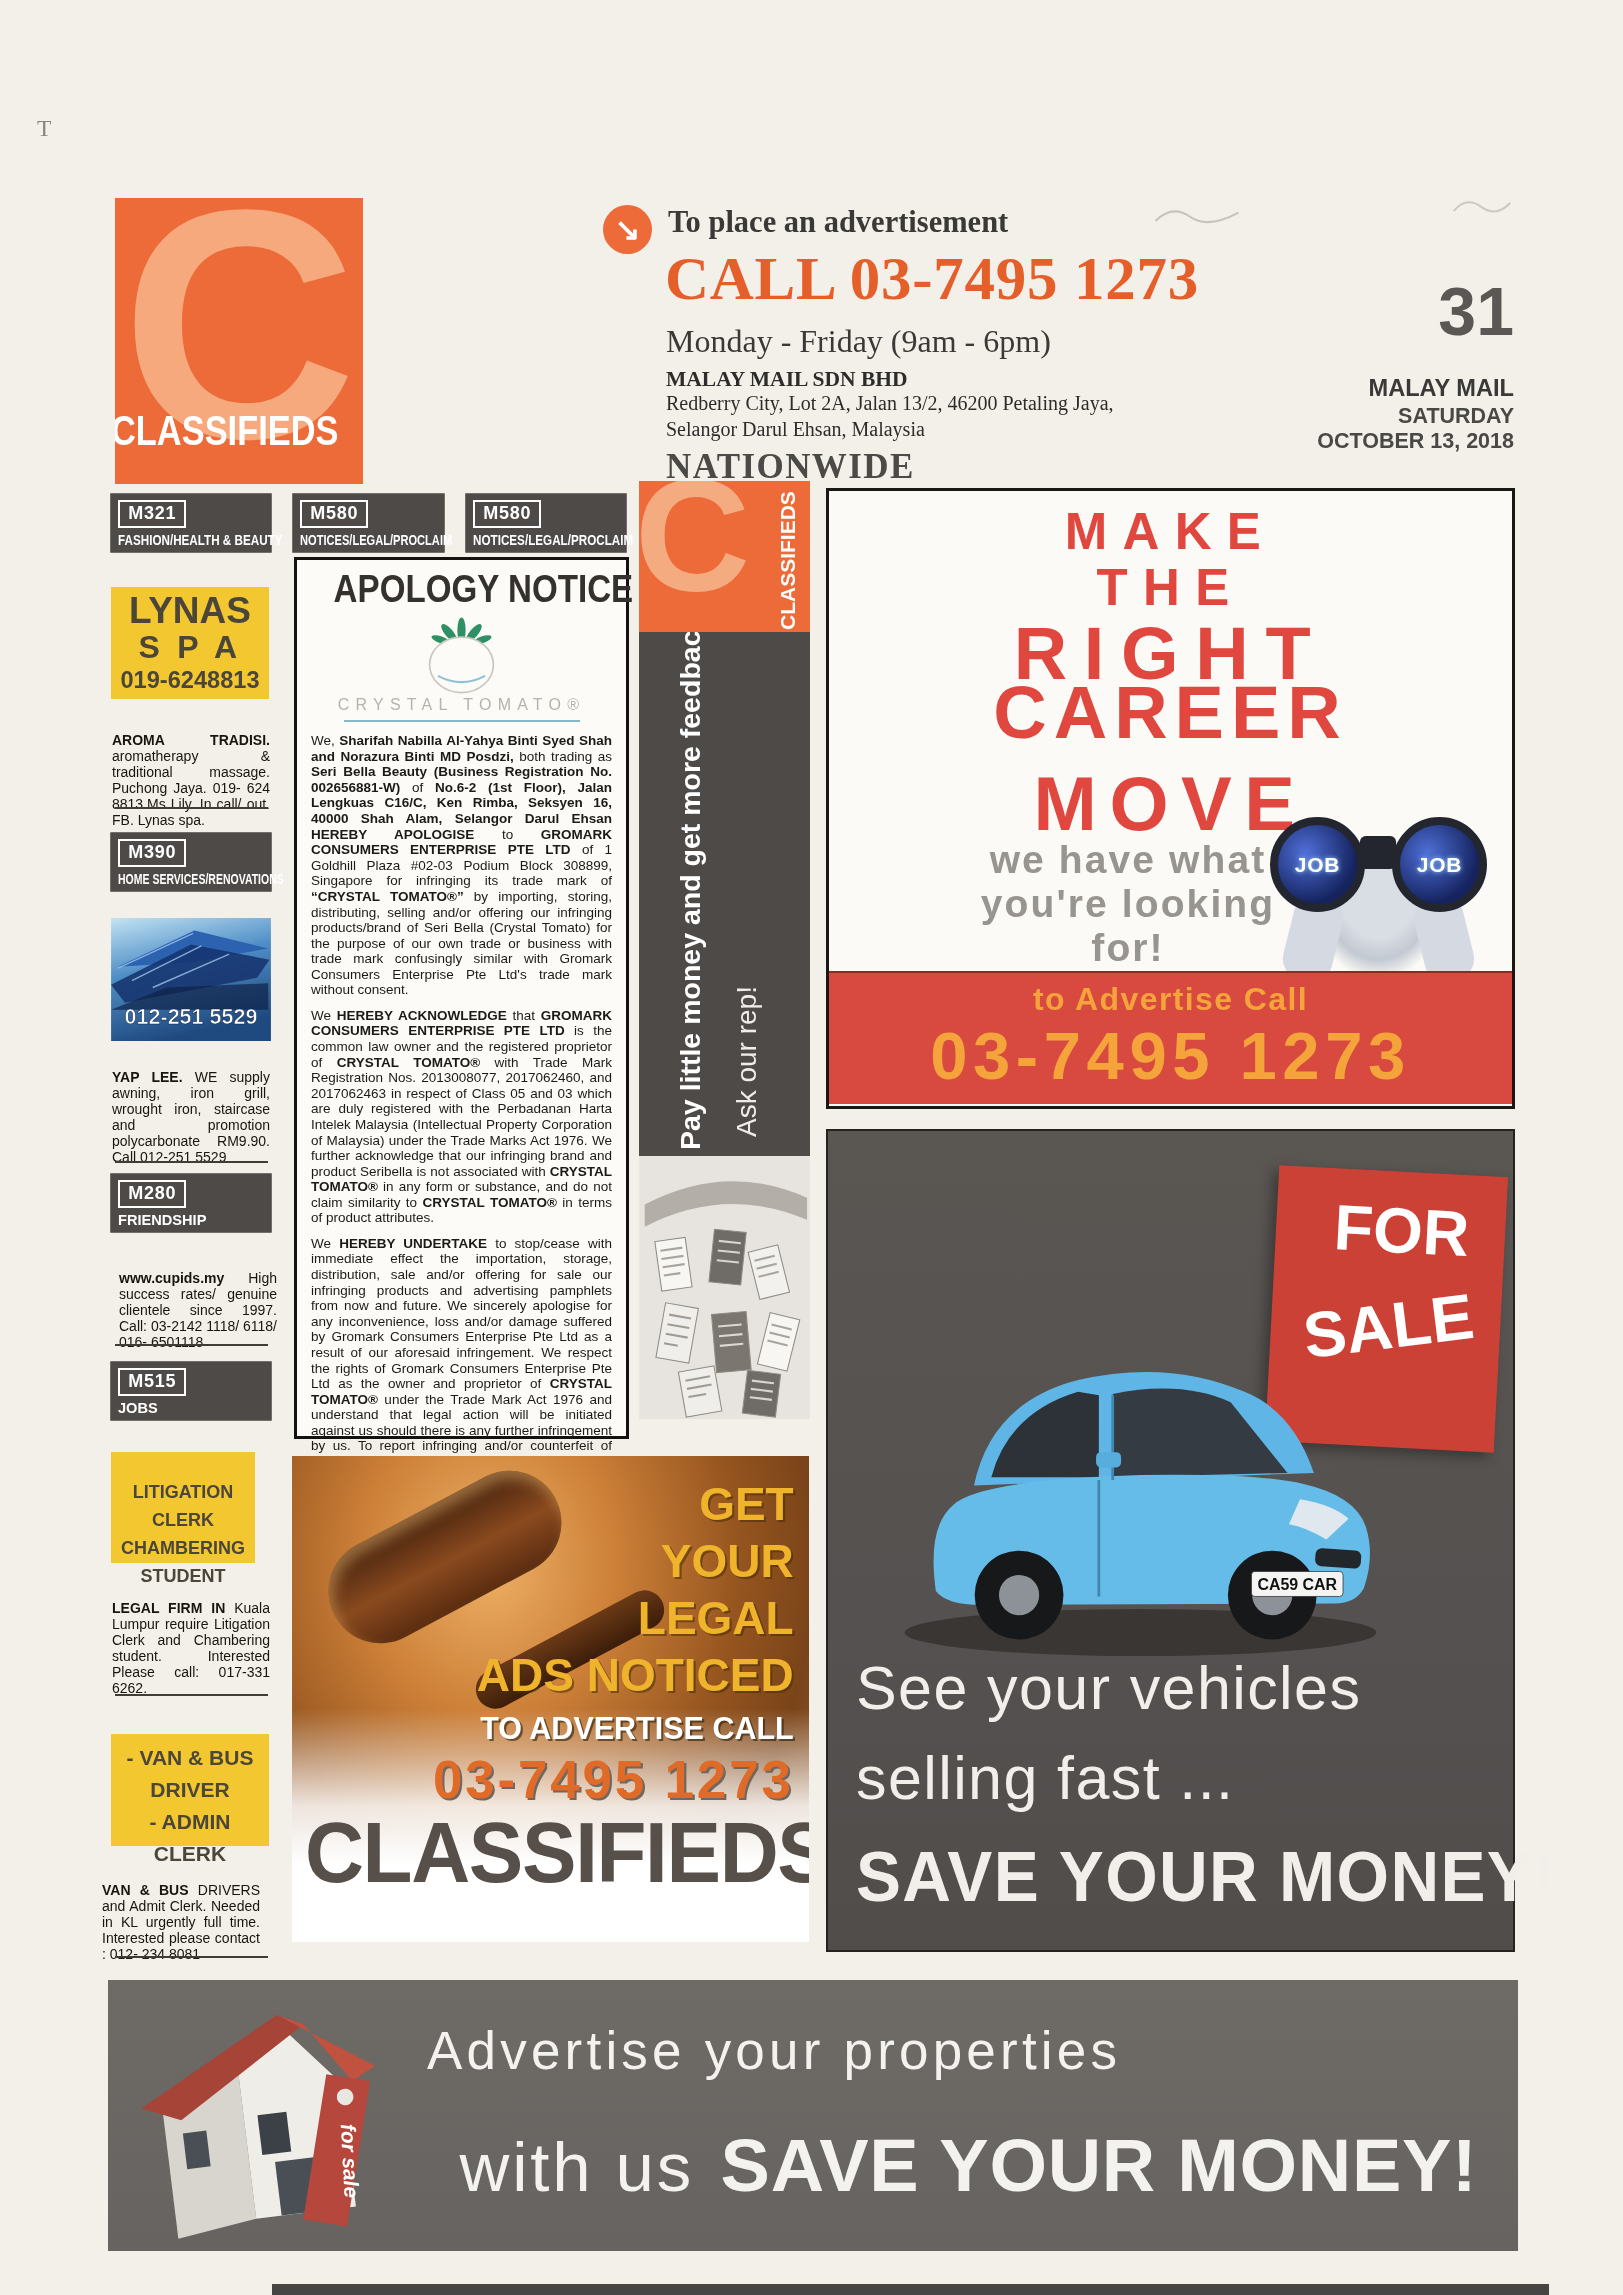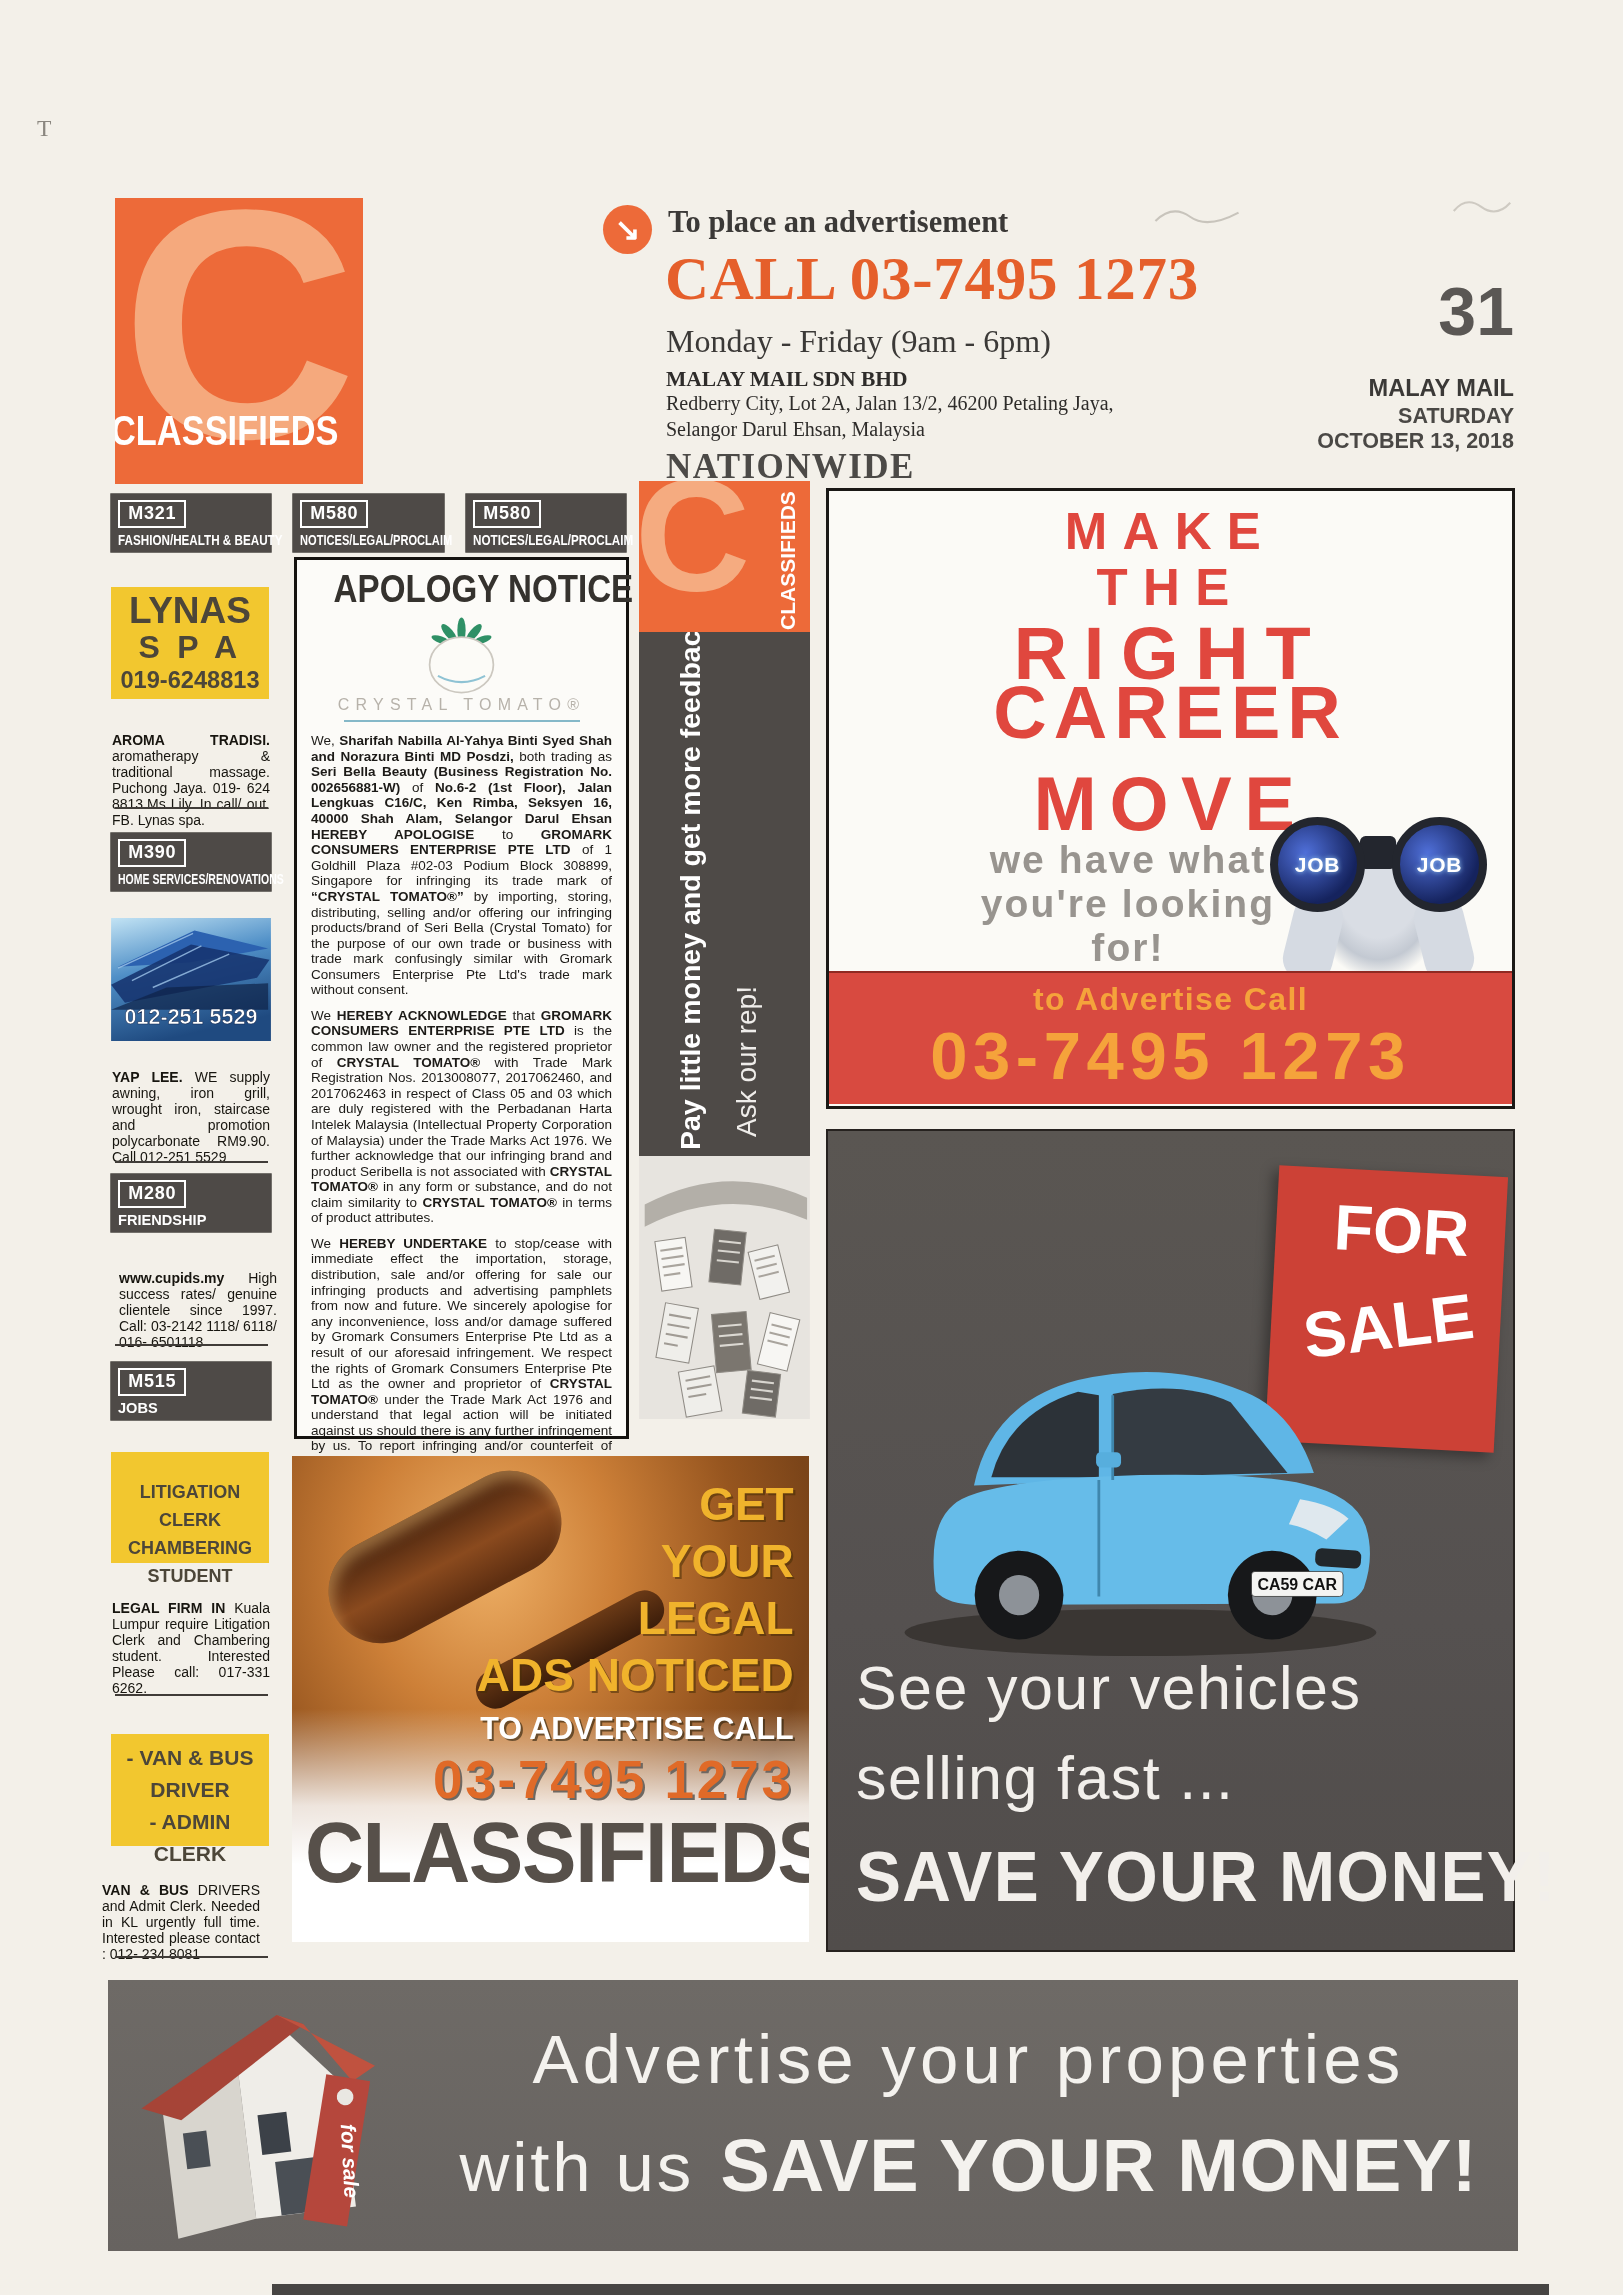--- a/index.html
+++ b/index.html
@@ -137,21 +137,21 @@
   </div>
 
   <div class="adtext" style="left:119px;top:1270px;width:158px;"><span class="rb">www.cupids.my</span><span> High success rates/ genuine clientele since 1997. Call: 03-2142 1118/ 6118/ 016- 6501118</span></div>
   <div class="rule" style="left:115px;top:1344px;width:153px;"></div>
 
   <div class="mhead" style="left:111px;top:1362px;width:160px;height:58px;">
     <span class="badge">M515</span>
     <span class="lbl">JOBS</span>
   </div>
 
-  <div class="yellow" style="left:111px;top:1452px;width:158px;height:111px;padding-top:26px;box-sizing:border-box;text-align:center;">
+  <div class="yellow" style="left:111px;top:1452px;width:144px;height:111px;padding-top:26px;box-sizing:border-box;text-align:center;">
     <div style="font-size:18px;line-height:28px;">LITIGATION CLERK</div>
     <div style="font-size:18px;line-height:28px;">CHAMBERING STUDENT</div>
   </div>
 
   <div class="adtext" style="left:112px;top:1600px;width:158px;"><span class="rb">LEGAL FIRM IN</span><span> Kuala Lumpur require Litigation Clerk and Chambering student. Interested Please call: 017-331 6262.</span></div>
   <div class="rule" style="left:115px;top:1694px;width:153px;"></div>
 
   <div class="yellow" style="left:111px;top:1734px;width:158px;height:112px;padding-top:8.3px;box-sizing:border-box;">
     <div style="font-size:21px;line-height:32px;">- VAN &amp; BUS</div>
     <div style="font-size:21px;line-height:32px;">DRIVER</div>
@@ -333,21 +333,21 @@
         <rect x="205" y="192" width="42" height="58" fill="#3c4148"></rect>
         <rect x="95" y="205" width="34" height="52" fill="#4a4f55"></rect>
         <rect x="222" y="262" width="56" height="78" fill="#4a4f55"></rect>
         <g transform="rotate(16 312 250)">
           <rect x="282" y="150" width="64" height="212" fill="#b5473c"></rect>
           <circle cx="314" cy="178" r="12" fill="#e9e7e2"></circle>
           <text x="314" y="218" font-size="30" font-style="italic" font-weight="bold" fill="#ffffff" transform="rotate(78 314 218)">for sale</text>
         </g>
       </g>
     </svg>
-    <div class="abs" style="left:319px;top:40px;width:1083px;text-align:center;color:#f4f2ee;font-size:69px;letter-spacing:4.2px;white-space:nowrap;">Advertise your properties</div>
+    <div class="abs" style="left:319px;top:40px;width:1083px;color:#f4f2ee;font-size:53px;letter-spacing:4.2px;white-space:nowrap;">Advertise your properties</div>
     <div class="abs" style="left:319px;top:143px;width:1083px;text-align:center;white-space:nowrap;color:#f4f2ee;">
       <span style="font-size:69px;letter-spacing:2.8px;margin-right:23.6px;">with us</span>
       <span style="font-size:74px;font-weight:bold;letter-spacing:0.7px;">SAVE YOUR MONEY!</span>
     </div>
   </div>
 
 </div>
 
 
 </body></html>

